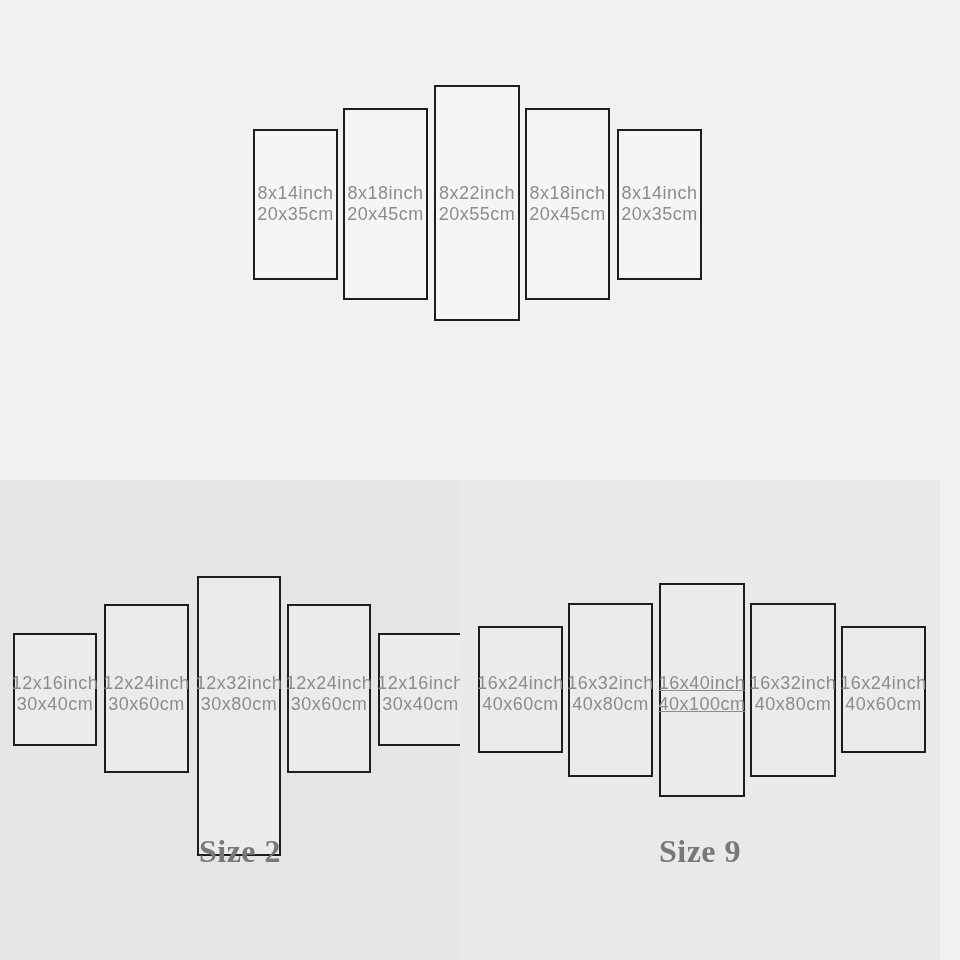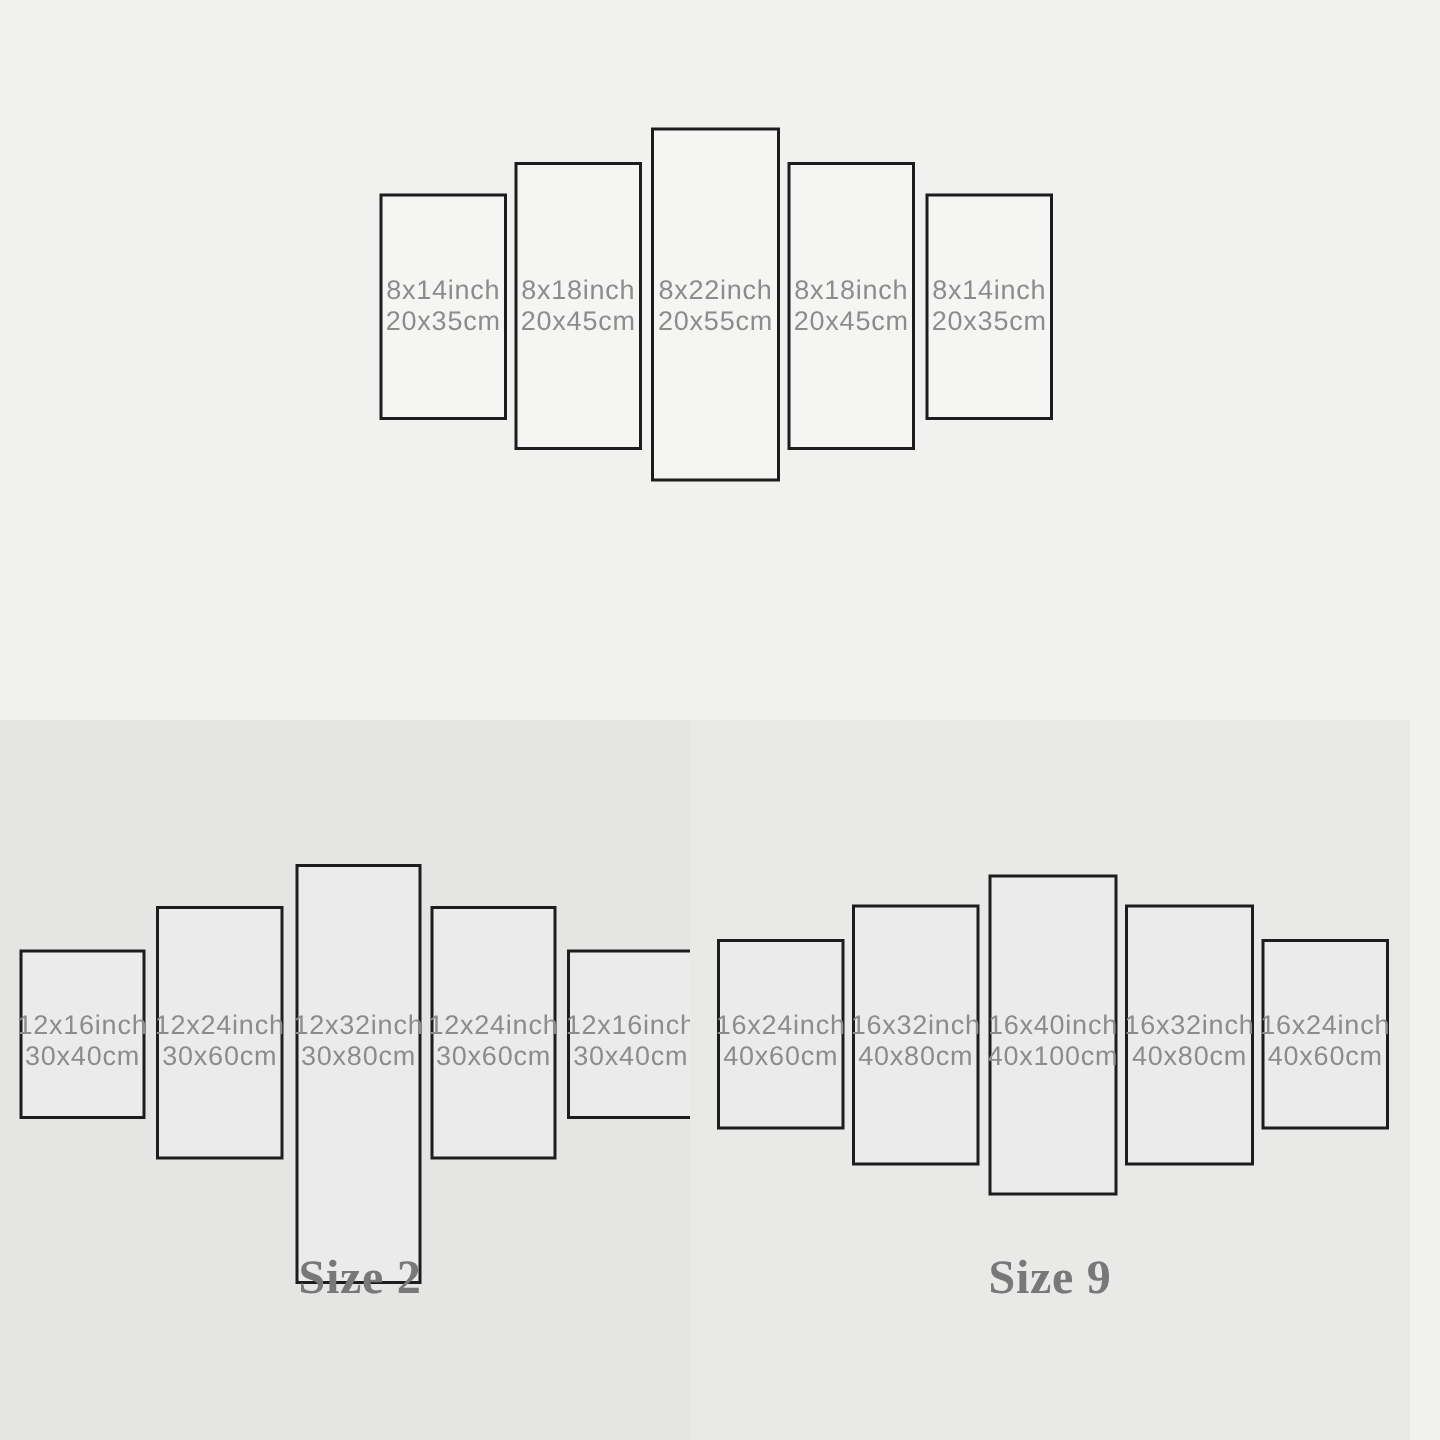--- a/index.html
+++ b/index.html
@@ -99,21 +99,21 @@
       <div>40x60cm</div>
     </div>
   </div>
   <div class="panel" style="left:108px;top:123px;width:85px;height:174px;">
     <div class="plabel" style="top:68px;">
       <div>16x32inch</div>
       <div>40x80cm</div>
     </div>
   </div>
   <div class="panel" style="left:199px;top:103px;width:86px;height:214px;">
-    <div class="plabel" style="top:88px;">
+    <div class="plabel" style="top:88px;text-decoration:underline;">
       <div>16x40inch</div>
       <div>40x100cm</div>
     </div>
   </div>
   <div class="panel" style="left:290px;top:123px;width:86px;height:174px;">
     <div class="plabel" style="top:68px;">
       <div>16x32inch</div>
       <div>40x80cm</div>
     </div>
   </div>

